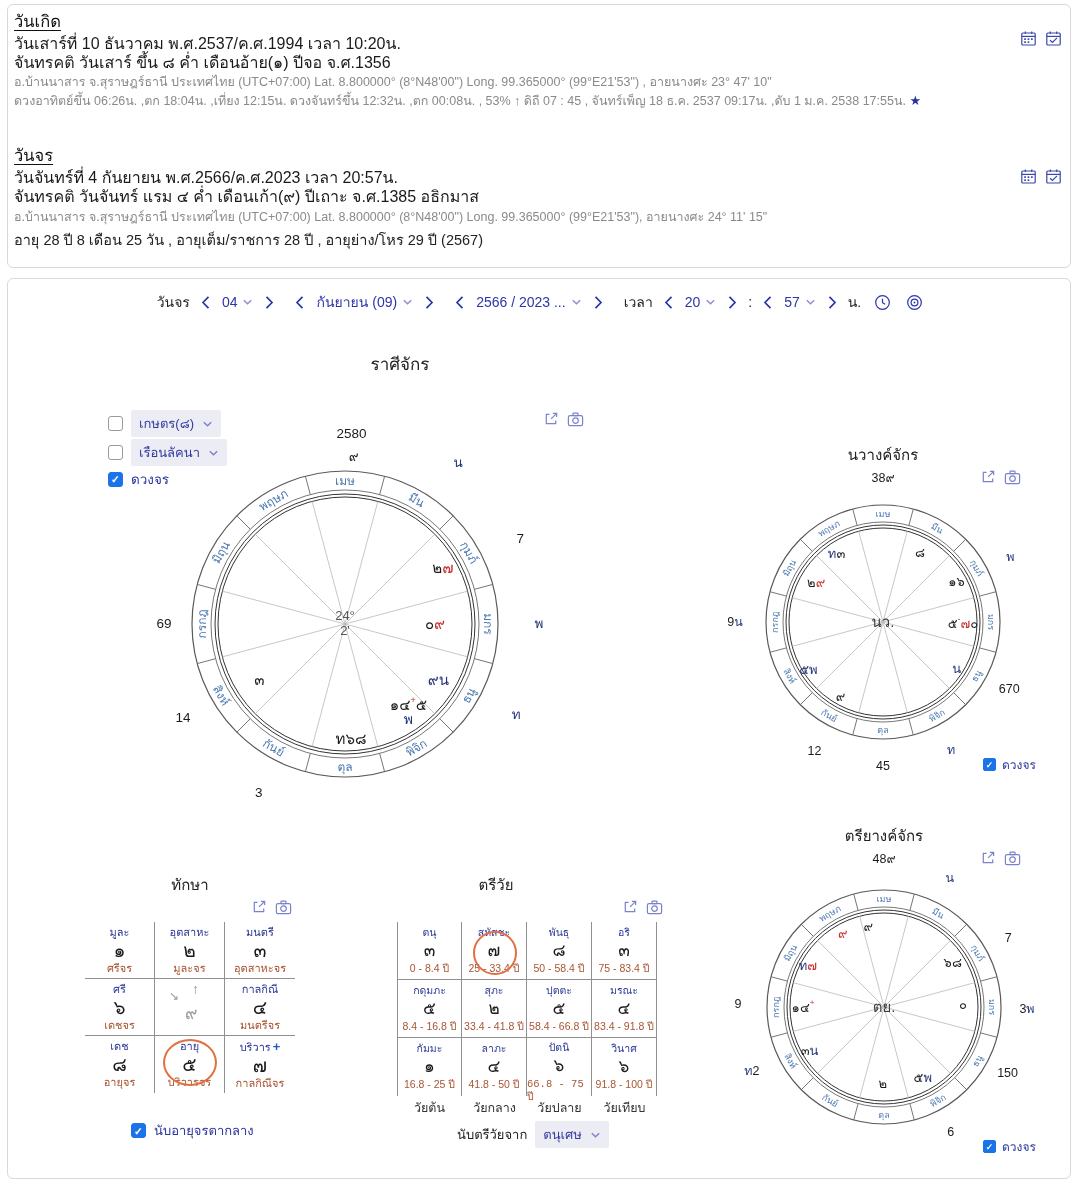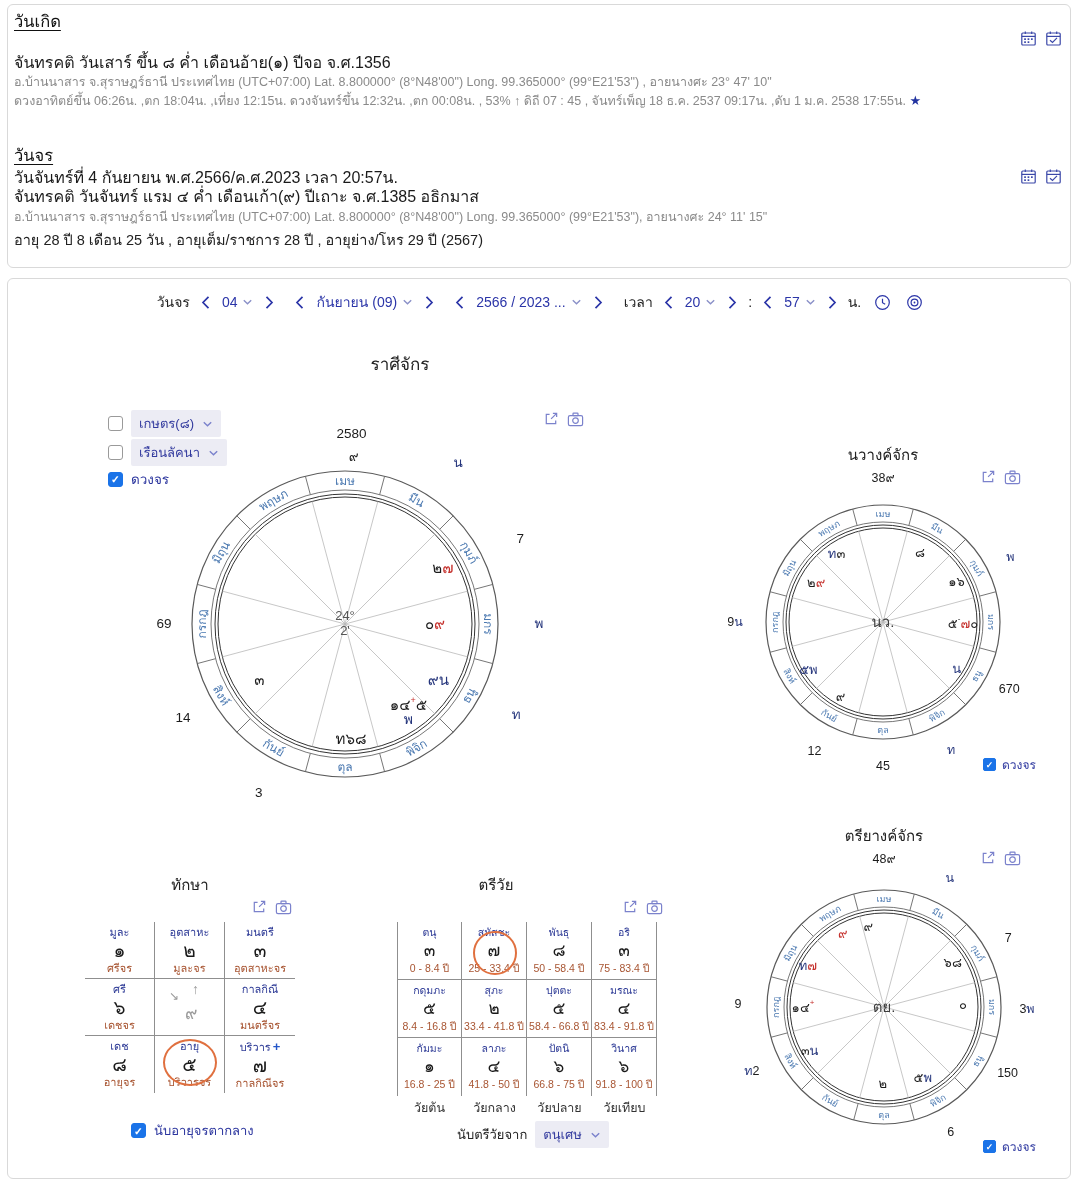--- a/index.html
+++ b/index.html
@@ -51,20 +51,21 @@
   .graycell { color:#9a9a9a; }
 </style>
 </head>
 <body>
 
 <div class="page">
   <div class="card" id="card-top"></div>
   <div class="card" id="card-main"></div>
 
   <div class="abs h-head" style="left:14px;top:8px">วันเกิด</div>
+  <div class="abs t-big" style="left:14px;top:31px">วันเสาร์ที่ 10 ธันวาคม พ.ศ.2537/ค.ศ.1994 เวลา 10:20น.</div>
   <div class="abs t-big" style="left:14px;top:50px">จันทรคติ วันเสาร์ ขึ้น ๘ ค่ำ เดือนอ้าย(๑) ปีจอ จ.ศ.1356</div>
   <div class="abs t-gray" style="left:14px;top:72px">อ.บ้านนาสาร จ.สุราษฎร์ธานี ประเทศไทย (UTC+07:00) Lat. 8.800000° (8°N48'00") Long. 99.365000° (99°E21'53") , อายนางศะ 23° 47' 10"</div>
   <div class="abs t-gray" style="left:14px;top:91px"><span>ดวงอาทิตย์ขึ้น 06:26น. ,ตก 18:04น. ,เที่ยง 12:15น. ดวงจันทร์ขึ้น 12:32น. ,ตก 00:08น. , 53% ↑  ดิถี 07 : 45 , จันทร์เพ็ญ 18 ธ.ค. 2537 09:17น. ,ดับ 1 ม.ค. 2538 17:55น.</span> <span class="star">★</span></div>
   <div class="abs iconrow" style="left:1020px;top:30px">
     <span class="icn c-cal">
         <svg width="17" height="17" viewBox="0 0 17 17" fill="none" stroke="currentColor" stroke-width="1.2">
           <rect x="1.8" y="3" width="13.4" height="12" rx="1"></rect>
           <line x1="1.8" y1="6.4" x2="15.2" y2="6.4"></line>
           <line x1="5.3" y1="1.4" x2="5.3" y2="4"></line>
           <line x1="11.7" y1="1.4" x2="11.7" y2="4"></line>
@@ -627,21 +628,21 @@
       <div class="tcell" style="border-right: 1px solid rgb(143, 143, 143); border-left: 1px solid rgb(143, 143, 143);">
         <span class="tl" style="font-size:10.5px">กัมมะ</span>
         <span class="tn" style="font-size:17px">๑</span>
         <span class="rg">16.8 - 25 ปี</span>
       </div>
       <div class="tcell" style="border-right: 1px solid rgb(143, 143, 143);">
         <span class="tl" style="font-size:10.5px">ลาภะ</span>
         <span class="tn" style="font-size:17px">๔</span>
         <span class="rg">41.8 - 50 ปี</span>
       </div>
-      <div class="tcell" style="border-right: 1px solid rgb(143, 143, 143);">
+      <div class="tcell" style="border-right: 1px solid rgb(143, 143, 143); font-family: Liberation Mono, monospace;">
         <span class="tl" style="font-size:10.5px">ปัตนิ</span>
         <span class="tn" style="font-size:17px">๖</span>
         <span class="rg">66.8 - 75 ปี</span>
       </div>
       <div class="tcell" style="border-right: 1px solid rgb(143, 143, 143);">
         <span class="tl" style="font-size:10.5px">วินาศ</span>
         <span class="tn" style="font-size:17px">๖</span>
         <span class="rg">91.8 - 100 ปี</span>
       </div>
     </div>

